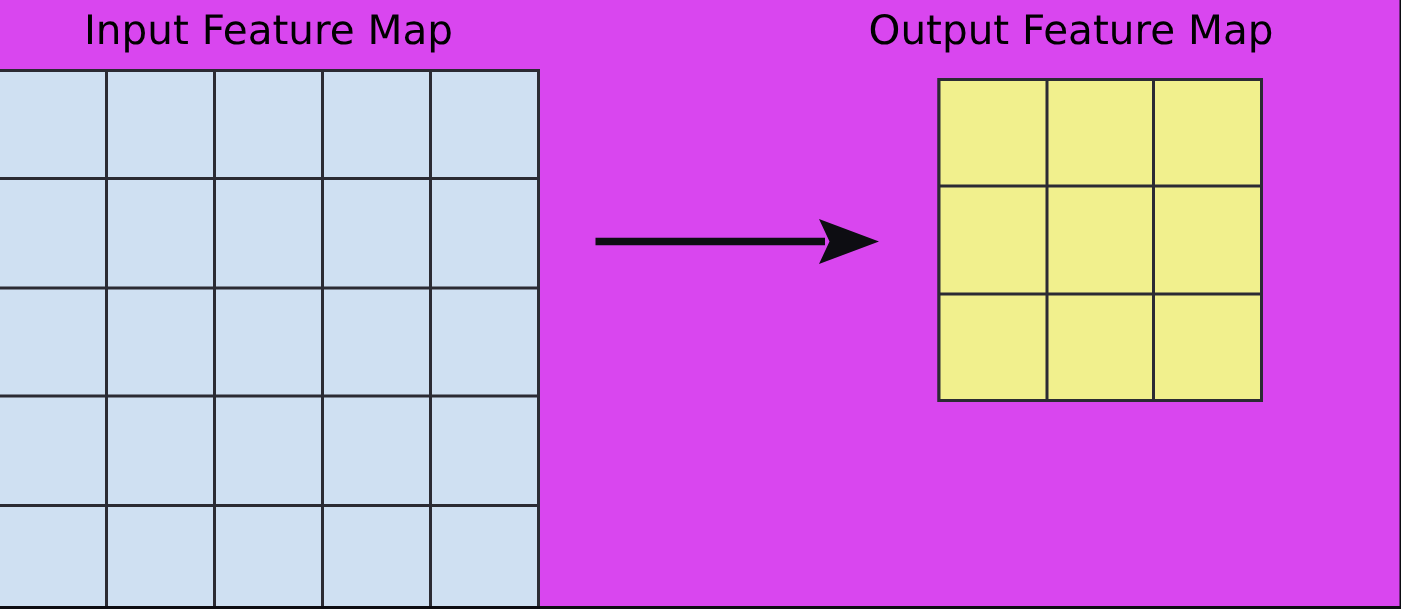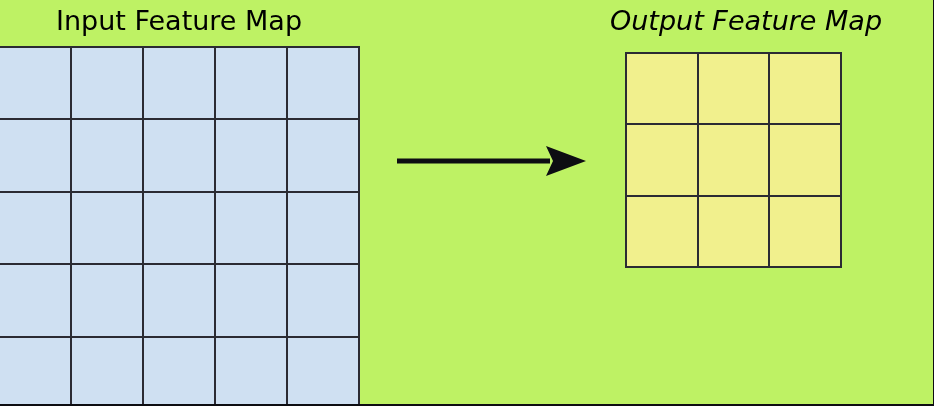--- a/index.html
+++ b/index.html
@@ -7,41 +7,41 @@
     padding: 0;
     background: #ffffff;
   }
   body {
     font-family: "DejaVu Sans", sans-serif;
   }
   #figure {
     position: relative;
     width: 934px;
     height: 406px;
-    background: #bef264;
+    background: #d946ef;
     overflow: hidden;
     border-right: 1px solid #0d0d12;
     border-bottom: 2px solid #0d0d12;
     box-sizing: border-box;
     padding-left: 44px;
   }
 
   .title {
     position: absolute;
     top: 4px;
     font-size: 27px;
     line-height: 34px;
     color: #000000;
     white-space: nowrap;
     text-align: center;
     font-weight: 400;
     letter-spacing: 0px;
   }
   #input-title  { left: 0px;   width: 358px; }
-  #output-title { left: 576px; width: 340px; font-style: italic; }
+  #output-title { left: 544px; width: 340px; }
 
   .grid {
     position: absolute;
     display: grid;
     background: #2b2b33;
     gap: 2px;
     box-sizing: border-box;
     border: 2px solid #2b2b33;
   }
   .cell {

